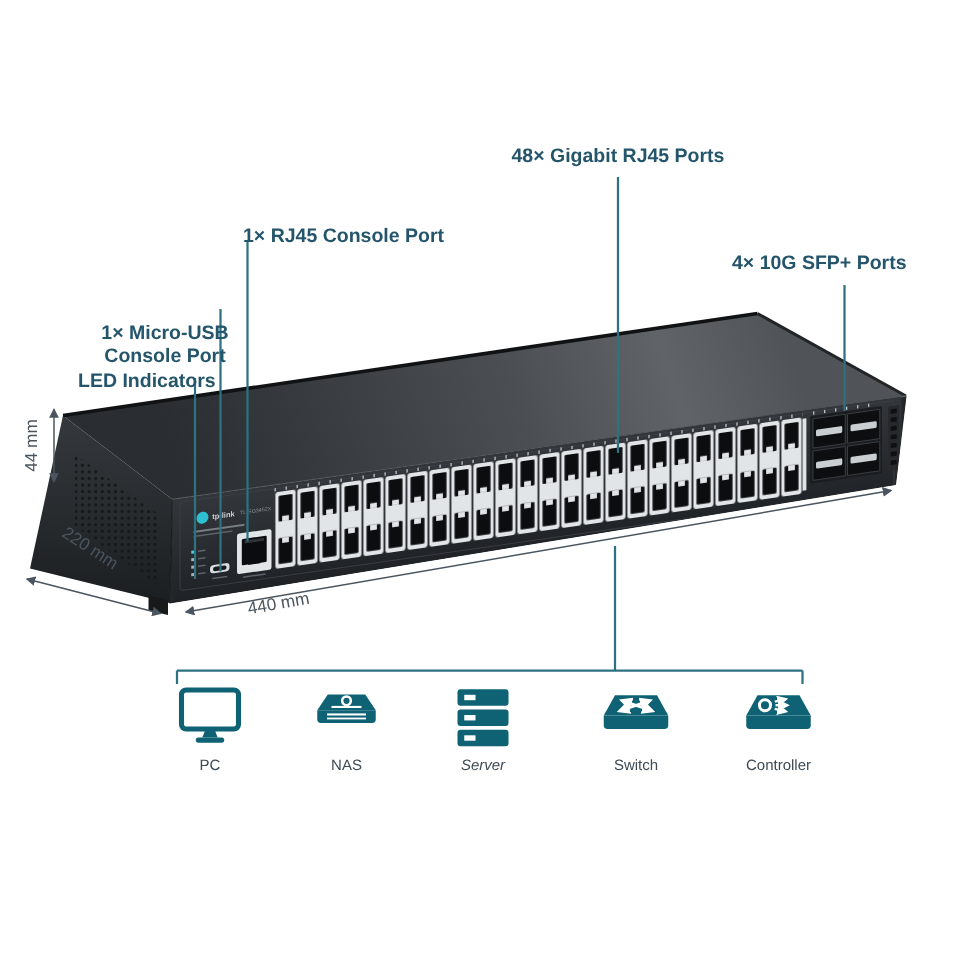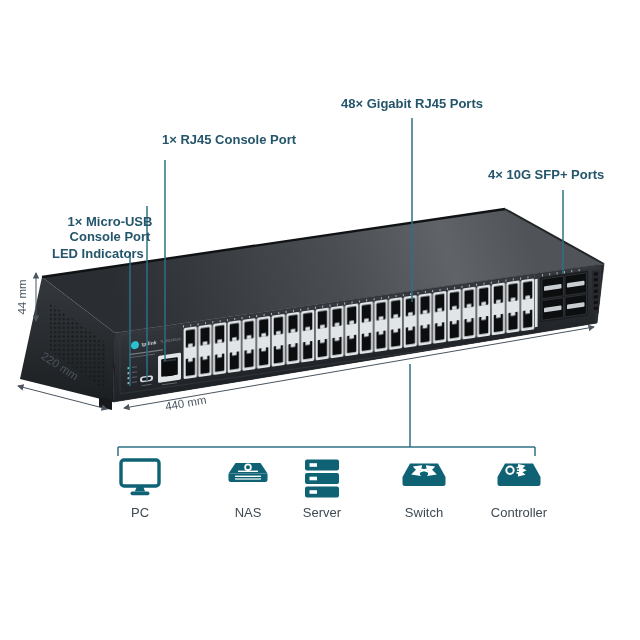--- a/index.html
+++ b/index.html
@@ -6,21 +6,21 @@
   .stage{position:relative;width:640px;height:640px;background:#ffffff;overflow:hidden;
          font-family:"Liberation Sans",sans-serif;}
   .scene{position:absolute;left:0;top:0;}
   .callout{position:absolute;color:#24556b;font-size:13px;font-weight:700;line-height:15px;white-space:nowrap;}
   .callout.center{text-align:center;white-space:normal;}
   .dim{position:absolute;color:#4a555f;font-size:11.5px;font-weight:500;white-space:nowrap;}
   .dim-44{left:4px;top:291px;transform:rotate(-90deg);}
   .dim-220{left:39px;top:360px;transform:rotate(33deg);}
   .dim-440{left:165px;top:397px;transform:rotate(-10deg);}
   .dev-item{position:absolute;top:458px;width:72px;display:flex;flex-direction:column;align-items:center;}
-  .dev-label{margin-top:3px;font-size:13px;color:#3e4a54;}
+  .dev-label{margin-top:3px;font-size:10px;color:#3e4a54;}
 </style>
 </head>
 <body>
 
 <div class="stage">
 
   <svg class="scene" width="640" height="640" viewBox="0 0 640 640">
     <defs>
       <marker id="mdim" viewBox="0 0 10 10" refX="8.5" refY="5" markerWidth="6.5" markerHeight="6.5" orient="auto-start-reverse">
           <path d="M0,0L10,5L0,10Z" fill="#4a555f"></path>
@@ -163,21 +163,21 @@
     <g stroke="#2e7183" stroke-width="1.5">
       <line x1="410" y1="364" x2="410" y2="447"></line>
       <line x1="118" y1="447" x2="535" y2="447"></line>
       <line x1="118" y1="447" x2="118" y2="456"></line>
       <line x1="535" y1="447" x2="535" y2="456"></line>
     </g>
   </svg>
 
   <div class="callout center" style="left:332px;top:96px;width:160px;">48× Gigabit RJ45 Ports</div>
 
-  <div class="callout" style="left:162px;top:132px;">1× RJ45 Console Port</div>
+  <div class="callout" style="left:162px;top:149px;">1× RJ45 Console Port</div>
 
   <div class="callout center" style="left:50px;top:171px;width:120px;margin-top:43px;">
     <span>1× Micro-USB</span><br>
     <span>Console Port</span>
   </div>
 
   <div class="callout" style="left:52px;top:246px;">LED Indicators</div>
 
   <div class="callout" style="left:488px;top:167px;">4× 10G SFP+ Ports</div>
 
@@ -187,33 +187,33 @@
 
   <div class="dev-item" style="left:104px;">
     <svg width="52" height="44" viewBox="0 0 52 44">
       <rect x="7" y="2" width="38" height="26" rx="3" fill="#ffffff" stroke="#0e6274" stroke-width="3.4"></rect>
       <path d="M22.8,28.6 h6.4 l1.9,5 h-10.2 z" fill="#0e6274"></path>
       <rect x="16.5" y="33.6" width="19" height="3.6" rx="1.8" fill="#0e6274"></rect>
     </svg>
     <div class="dev-label">PC</div>
   </div>
 
-  <div class="dev-item" style="left:212px;">
+  <div class="dev-item" style="left:195px;">
     <svg width="52" height="44" viewBox="0 0 52 44">
       <path d="M13.5,5 L38.5,5 L45.5,15.5 L6.5,15.5 Z" fill="#0e6274"></path>
       <path d="M6.5,15.5 H45.5 V21.5 Q45.5,24 43,24 H9 Q6.5,24 6.5,21.5 Z" fill="#0e6274"></path>
       <circle cx="26" cy="9.2" r="2.9" fill="none" stroke="#ffffff" stroke-width="1.7"></circle>
       <rect x="16" y="12.6" width="20" height="1.4" fill="#ffffff"></rect>
       <rect x="13" y="17.6" width="26" height="1.4" fill="#ffffff"></rect>
       <rect x="13" y="20.4" width="26" height="1.2" fill="#ffffff"></rect>
     </svg>
     <div class="dev-label">NAS</div>
   </div>
 
-  <div class="dev-item" style="left:286px;">
+  <div class="dev-item" style="left:286px;font-style:italic;">
     <svg width="52" height="44" viewBox="0 0 52 44">
       <rect x="9" y="1.5" width="34" height="11" rx="2" fill="#0e6274"></rect>
       <rect x="9" y="15" width="34" height="11" rx="2" fill="#0e6274"></rect>
       <rect x="9" y="28.5" width="34" height="11" rx="2" fill="#0e6274"></rect>
       <rect x="13.5" y="5.2" width="7.5" height="3.6" fill="#ffffff"></rect>
       <rect x="13.5" y="18.7" width="7.5" height="3.6" fill="#ffffff"></rect>
       <rect x="13.5" y="32.2" width="7.5" height="3.6" fill="#ffffff"></rect>
     </svg>
     <div class="dev-label">Server</div>
   </div>

